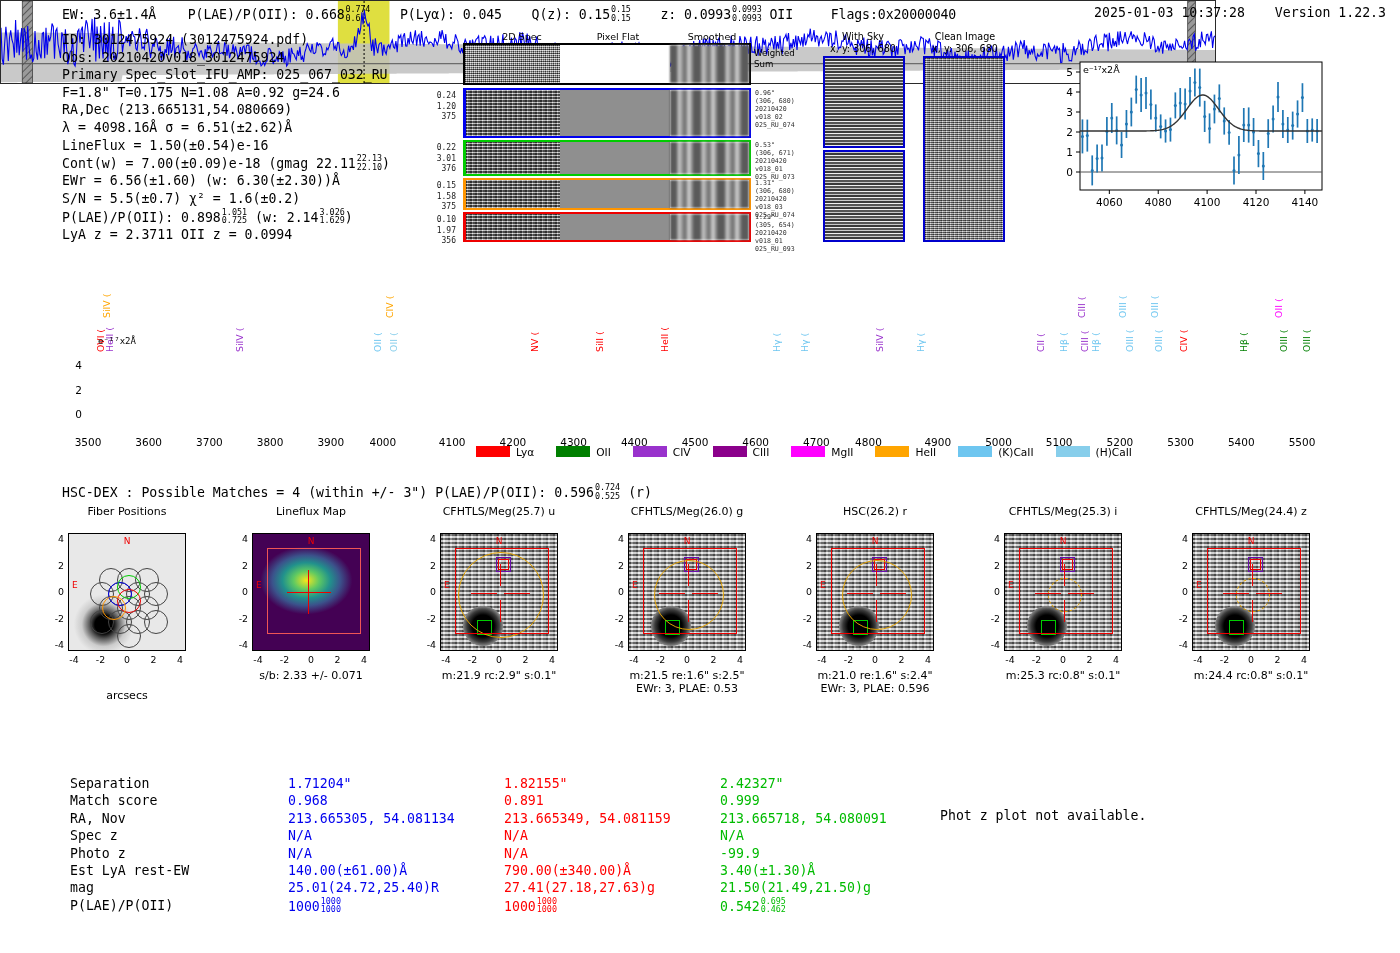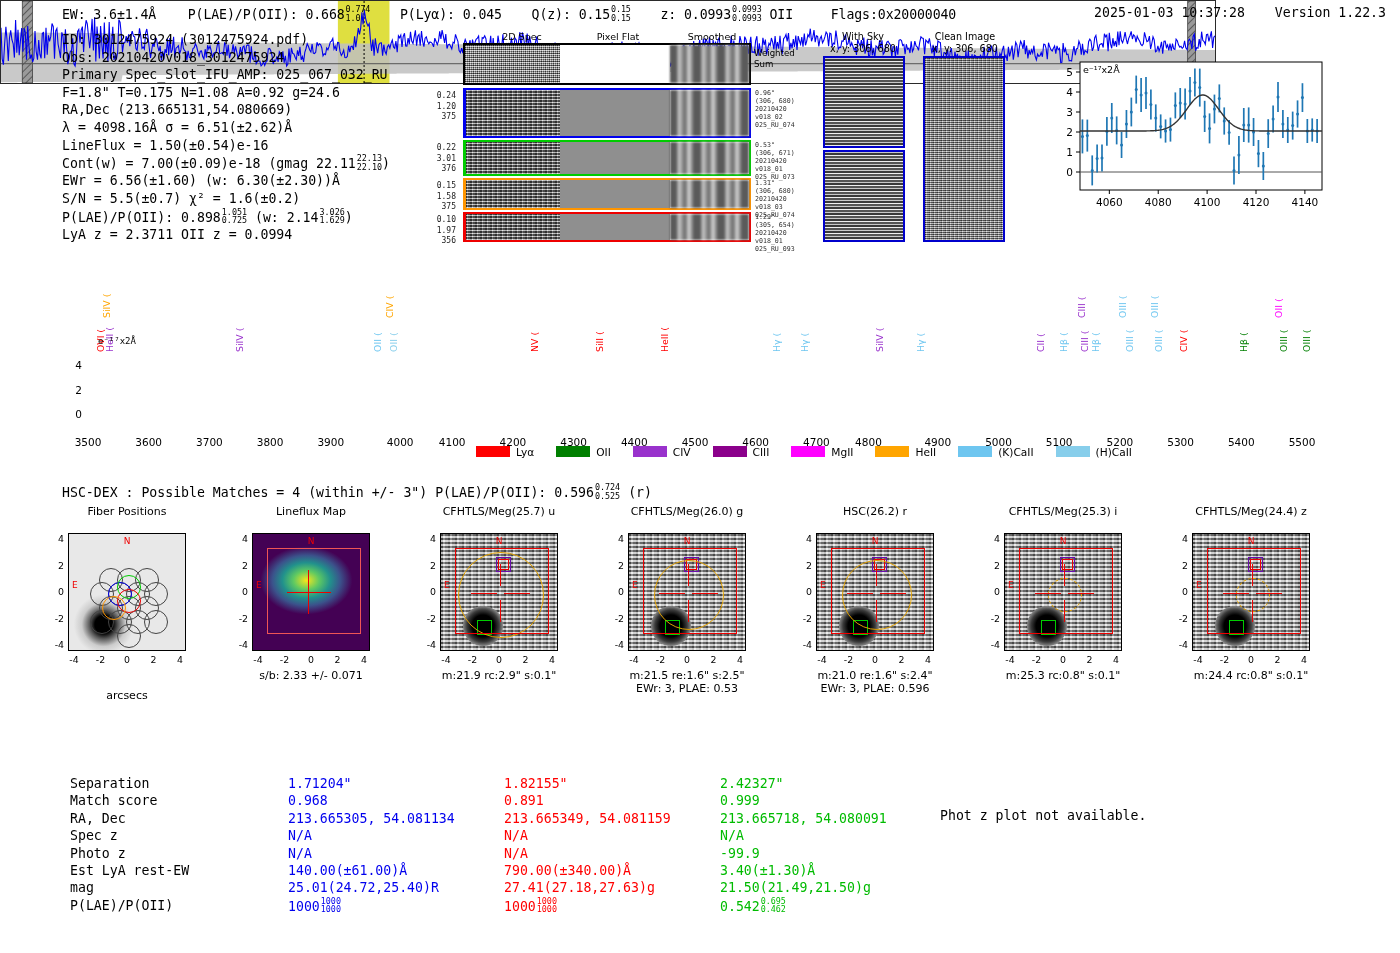--- a/index.html
+++ b/index.html
@@ -71,21 +71,21 @@
   #tbl{position:absolute;left:70px;top:775px;font-size:13.2px;line-height:17.4px;}
   .col{position:absolute;top:0;}
 </style>
 </head>
 <body>
 
 <div class="abs nw" id="hdr">
   <span>EW: 3.6±1.4Å</span>
   <span style="display:inline-block;width:16px"></span>
   <span>P(LAE)/P(OII):</span>
-  <span>0.668</span><span class="frac"><i>0.774</i><i>1.0</i></span>
+  <span>0.668</span><span class="frac"><i>0.774</i><i>0.6</i></span>
   <span style="display:inline-block;width:14px"></span>
   <span>P(Lyα): 0.045</span>
   <span style="display:inline-block;width:14px"></span>
   <span>Q(z): 0.15</span><span class="frac"><i>0.15</i><i>0.15</i></span>
   <span style="display:inline-block;width:14px"></span>
   <span>z: 0.0993</span><span class="frac"><i>0.0993</i><i>0.0993</i></span>
   <span>OII</span>
   <span style="display:inline-block;width:22px"></span>
   <span>Flags:0x20000040</span>
 </div>
@@ -398,21 +398,21 @@
       <line x1="363.0831199999999" y1="0" x2="363.0831199999999" y2="82" stroke="#000" stroke-width="1" stroke-dasharray="2,2"></line>
       <path d="M0.0 26.7 L1.2 58.0 L2.4 63.7 L3.6 43.2 L4.9 25.8 L6.1 39.6 L7.3 59.9 L8.5 36.8 L9.7 29.4 L10.9 38.7 L12.2 42.9 L13.4 56.6 L14.6 19.1 L15.8 51.8 L17.0 28.7 L18.2 54.1 L19.4 40.1 L20.7 27.0 L21.9 50.7 L23.1 27.2 L24.3 31.3 L25.5 58.7 L26.7 24.9 L27.9 44.9 L29.2 57.6 L30.4 53.6 L31.6 61.0 L32.8 57.4 L34.0 30.1 L35.2 50.5 L36.5 58.6 L37.7 39.1 L38.9 53.5 L40.1 57.4 L41.3 32.4 L42.5 31.5 L43.7 57.2 L45.0 26.7 L46.2 53.7 L47.4 34.4 L48.6 40.3 L49.8 35.4 L51.0 22.5 L52.3 25.7 L53.5 57.7 L54.7 30.0 L55.9 27.5 L57.1 43.3 L58.3 49.7 L59.5 57.0 L60.8 31.4 L62.0 35.3 L63.2 52.6 L64.4 28.4 L65.6 47.8 L66.8 63.2 L68.1 57.9 L69.3 50.5 L70.5 49.5 L71.7 37.4 L72.9 62.8 L74.1 65.0 L75.3 54.6 L76.6 30.4 L77.8 28.5 L79.0 41.7 L80.2 29.0 L81.4 25.6 L82.6 51.0 L83.8 30.5 L85.1 19.3 L86.3 22.8 L87.5 35.4 L88.7 47.3 L89.9 35.6 L91.1 17.9 L92.4 49.5 L93.6 16.6 L94.8 60.4 L96.0 25.6 L97.2 39.5 L98.4 57.5 L99.6 25.1 L100.9 44.1 L102.1 57.4 L103.3 21.6 L104.5 51.9 L105.7 36.2 L106.9 60.4 L108.2 20.9 L109.4 57.8 L110.6 42.0 L111.8 25.7 L113.0 58.9 L114.2 54.9 L115.4 58.5 L116.7 50.9 L117.9 18.6 L119.1 21.3 L120.3 33.4 L121.5 51.3 L122.7 41.8 L124.0 41.3 L125.2 35.2 L126.4 41.7 L127.6 33.4 L128.8 45.3 L130.0 34.9 L131.2 30.1 L132.5 35.2 L133.7 35.9 L134.9 47.5 L136.1 49.4 L137.3 39.0 L138.5 27.3 L139.7 34.4 L141.0 47.4 L142.2 46.0 L143.4 48.1 L144.6 32.1 L145.8 28.0 L147.0 35.7 L148.3 47.2 L149.5 56.9 L150.7 49.1 L151.9 42.0 L153.1 45.9 L154.3 37.5 L155.5 37.7 L156.8 45.6 L158.0 50.1 L159.2 45.0 L160.4 59.5 L161.6 50.4 L162.8 58.4 L164.1 48.1 L165.3 52.2 L166.5 38.0 L167.7 54.3 L168.9 37.1 L170.1 51.9 L171.3 48.9 L172.6 35.7 L173.8 56.5 L175.0 47.2 L176.2 46.1 L177.4 44.7 L178.6 52.7 L179.9 48.9 L181.1 36.2 L182.3 47.0 L183.5 49.6 L184.7 50.4 L185.9 59.1 L187.1 49.9 L188.4 56.6 L189.6 56.2 L190.8 53.0 L192.0 47.5 L193.2 46.6 L194.4 42.8 L195.6 45.3 L196.9 50.8 L198.1 54.9 L199.3 50.3 L200.5 49.9 L201.7 55.6 L202.9 57.9 L204.2 48.2 L205.4 56.6 L206.6 44.2 L207.8 48.1 L209.0 45.0 L210.2 49.6 L211.4 56.5 L212.7 52.3 L213.9 51.5 L215.1 51.1 L216.3 44.1 L217.5 40.1 L218.7 52.6 L220.0 52.3 L221.2 51.5 L222.4 53.2 L223.6 42.0 L224.8 43.2 L226.0 54.8 L227.2 43.9 L228.5 57.1 L229.7 52.2 L230.9 51.3 L232.1 43.4 L233.3 52.2 L234.5 45.4 L235.8 51.1 L237.0 57.2 L238.2 53.9 L239.4 46.0 L240.6 54.2 L241.8 46.1 L243.0 45.0 L244.3 53.1 L245.5 44.9 L246.7 43.9 L247.9 44.2 L249.1 61.6 L250.3 45.4 L251.5 57.8 L252.8 58.5 L254.0 50.0 L255.2 62.6 L256.4 60.5 L257.6 60.0 L258.8 60.0 L260.1 64.8 L261.3 63.5 L262.5 60.9 L263.7 64.3 L264.9 61.2 L266.1 60.1 L267.3 47.8 L268.6 47.4 L269.8 49.8 L271.0 54.5 L272.2 63.0 L273.4 59.2 L274.6 60.1 L275.9 55.4 L277.1 60.9 L278.3 50.8 L279.5 52.9 L280.7 59.4 L281.9 50.2 L283.1 61.8 L284.4 54.9 L285.6 65.0 L286.8 63.4 L288.0 47.5 L289.2 61.4 L290.4 46.9 L291.7 52.4 L292.9 52.9 L294.1 56.3 L295.3 58.7 L296.5 49.3 L297.7 54.9 L298.9 45.9 L300.2 58.8 L301.4 55.6 L302.6 60.9 L303.8 51.4 L305.0 47.5 L306.2 42.7 L307.4 45.3 L308.7 49.0 L309.9 51.0 L311.1 43.1 L312.3 52.1 L313.5 52.5 L314.7 51.3 L316.0 41.3 L317.2 44.6 L318.4 42.7 L319.6 43.5 L320.8 47.0 L322.0 54.9 L323.2 52.7 L324.5 53.5 L325.7 47.0 L326.9 48.7 L328.1 45.4 L329.3 41.1 L330.5 40.1 L331.8 37.5 L333.0 47.9 L334.2 45.2 L335.4 49.8 L336.6 41.5 L337.8 41.8 L339.0 50.4 L340.3 54.5 L341.5 52.4 L342.7 49.1 L343.9 56.5 L345.1 56.7 L346.3 55.5 L347.6 44.7 L348.8 51.1 L350.0 45.5 L351.2 45.2 L352.4 48.9 L353.6 35.3 L354.8 46.3 L356.1 36.2 L357.3 27.1 L358.5 33.3 L359.7 27.1 L360.9 11.4 L362.1 23.4 L363.3 9.3 L364.6 17.3 L365.8 22.3 L367.0 24.9 L368.2 22.6 L369.4 38.6 L370.6 50.0 L371.9 38.6 L373.1 54.8 L374.3 37.2 L375.5 46.2 L376.7 52.2 L377.9 43.8 L379.1 42.0 L380.4 41.8 L381.6 54.8 L382.8 43.7 L384.0 50.5 L385.2 53.2 L386.4 45.8 L387.7 44.0 L388.9 47.3 L390.1 42.2 L391.3 39.1 L392.5 45.9 L393.7 47.3 L394.9 40.0 L396.2 51.1 L397.4 34.7 L398.6 36.7 L399.8 34.0 L401.0 46.0 L402.2 35.5 L403.5 32.2 L404.7 45.0 L405.9 45.1 L407.1 37.1 L408.3 43.3 L409.5 30.9 L410.7 40.1 L412.0 42.6 L413.2 35.8 L414.4 29.3 L415.6 44.7 L416.8 35.3 L418.0 33.5 L419.2 44.8 L420.5 30.1 L421.7 40.7 L422.9 45.7 L424.1 37.2 L425.3 35.8 L426.5 40.3 L427.8 42.9 L429.0 40.9 L430.2 41.4 L431.4 42.7 L432.6 45.9 L433.8 37.1 L435.0 40.2 L436.3 43.7 L437.5 40.0 L438.7 30.4 L439.9 37.9 L441.1 29.1 L442.3 34.8 L443.6 42.0 L444.8 33.0 L446.0 47.5 L447.2 43.8 L448.4 43.2 L449.6 45.2 L450.8 47.9 L452.1 41.2 L453.3 42.1 L454.5 33.4 L455.7 37.1 L456.9 40.4 L458.1 49.5 L459.4 51.6 L460.6 47.1 L461.8 52.1 L463.0 42.6 L464.2 38.5 L465.4 41.7 L466.6 50.6 L467.9 43.5 L469.1 39.2 L470.3 51.2 L471.5 38.5 L472.7 44.4 L473.9 41.7 L475.1 38.4 L476.4 37.1 L477.6 35.0 L478.8 49.4 L480.0 49.6 L481.2 36.7 L482.4 37.3 L483.7 34.8 L484.9 37.7 L486.1 48.0 L487.3 44.1 L488.5 44.5 L489.7 34.9 L490.9 51.8 L492.2 37.1 L493.4 50.4 L494.6 44.0 L495.8 49.7 L497.0 34.7 L498.2 42.7 L499.5 43.6 L500.7 45.7 L501.9 33.2 L503.1 50.2 L504.3 48.4 L505.5 43.5 L506.7 47.3 L508.0 42.9 L509.2 45.7 L510.4 36.7 L511.6 45.4 L512.8 46.9 L514.0 37.0 L515.3 39.0 L516.5 49.4 L517.7 39.3 L518.9 31.2 L520.1 48.8 L521.3 31.5 L522.5 35.6 L523.8 45.2 L525.0 44.0 L526.2 32.5 L527.4 46.0 L528.6 35.4 L529.8 41.6 L531.0 49.0 L532.3 48.1 L533.5 46.1 L534.7 40.0 L535.9 35.5 L537.1 52.6 L538.3 43.8 L539.6 49.1 L540.8 52.4 L542.0 51.4 L543.2 49.1 L544.4 48.1 L545.6 56.1 L546.8 52.0 L548.1 47.5 L549.3 47.1 L550.5 52.5 L551.7 43.6 L552.9 47.5 L554.1 41.6 L555.4 52.7 L556.6 59.9 L557.8 59.4 L559.0 55.6 L560.2 56.9 L561.4 54.8 L562.6 57.1 L563.9 47.1 L565.1 57.6 L566.3 47.5 L567.5 47.8 L568.7 59.7 L569.9 44.4 L571.2 57.0 L572.4 60.8 L573.6 51.6 L574.8 59.6 L576.0 59.4 L577.2 55.9 L578.4 51.4 L579.7 46.5 L580.9 61.9 L582.1 50.0 L583.3 55.1 L584.5 47.6 L585.7 53.4 L586.9 52.1 L588.2 58.7 L589.4 59.6 L590.6 48.4 L591.8 47.5 L593.0 57.8 L594.2 59.5 L595.5 54.3 L596.7 44.3 L597.9 60.8 L599.1 42.8 L600.3 51.3 L601.5 60.6 L602.7 47.3 L604.0 43.0 L605.2 50.2 L606.4 42.7 L607.6 54.0 L608.8 48.5 L610.0 42.5 L611.3 42.0 L612.5 54.9 L613.7 53.7 L614.9 55.2 L616.1 50.1 L617.3 58.2 L618.5 46.5 L619.8 46.1 L621.0 40.6 L622.2 55.9 L623.4 49.7 L624.6 48.6 L625.8 51.3 L627.1 50.9 L628.3 57.0 L629.5 49.3 L630.7 56.1 L631.9 60.4 L633.1 44.5 L634.3 42.6 L635.6 55.6 L636.8 45.0 L638.0 41.9 L639.2 45.2 L640.4 45.2 L641.6 46.6 L642.8 49.9 L644.1 52.9 L645.3 45.3 L646.5 50.1 L647.7 43.6 L648.9 60.1 L650.1 59.1 L651.4 62.9 L652.6 50.8 L653.8 48.1 L655.0 58.0 L656.2 49.9 L657.4 61.0 L658.6 57.6 L659.9 58.8 L661.1 50.3 L662.3 58.9 L663.5 57.4 L664.7 46.4 L665.9 64.8 L667.2 52.7 L668.4 60.0 L669.6 64.9 L670.8 63.1 L672.0 59.0 L673.2 58.6 L674.4 53.0 L675.7 49.4 L676.9 51.2 L678.1 51.9 L679.3 48.7 L680.5 53.4 L681.7 45.2 L683.0 44.1 L684.2 61.7 L685.4 61.2 L686.6 60.7 L687.8 48.8 L689.0 42.5 L690.2 52.1 L691.5 58.5 L692.7 40.1 L693.9 54.8 L695.1 55.6 L696.3 49.5 L697.5 46.7 L698.7 38.8 L700.0 51.6 L701.2 49.4 L702.4 37.7 L703.6 46.2 L704.8 38.3 L706.0 40.1 L707.3 47.1 L708.5 36.4 L709.7 49.4 L710.9 53.5 L712.1 39.0 L713.3 48.0 L714.5 40.5 L715.8 47.3 L717.0 39.5 L718.2 36.5 L719.4 46.5 L720.6 45.3 L721.8 42.5 L723.1 43.3 L724.3 47.4 L725.5 52.0 L726.7 46.0 L727.9 43.2 L729.1 46.4 L730.3 34.8 L731.6 51.7 L732.8 39.5 L734.0 49.8 L735.2 49.4 L736.4 46.9 L737.6 50.1 L738.9 35.1 L740.1 40.2 L741.3 53.0 L742.5 52.3 L743.7 35.6 L744.9 38.5 L746.1 44.0 L747.4 52.6 L748.6 43.3 L749.8 35.9 L751.0 51.3 L752.2 50.9 L753.4 51.8 L754.6 39.9 L755.9 35.2 L757.1 54.7 L758.3 42.4 L759.5 50.8 L760.7 51.3 L761.9 36.8 L763.2 44.2 L764.4 38.5 L765.6 53.6 L766.8 47.6 L768.0 42.2 L769.2 44.4 L770.4 37.0 L771.7 41.4 L772.9 48.4 L774.1 35.0 L775.3 47.9 L776.5 41.2 L777.7 47.6 L779.0 34.8 L780.2 49.3 L781.4 51.7 L782.6 37.7 L783.8 36.4 L785.0 33.4 L786.2 40.5 L787.5 32.0 L788.7 49.0 L789.9 41.8 L791.1 47.3 L792.3 38.0 L793.5 46.0 L794.8 34.6 L796.0 49.0 L797.2 35.1 L798.4 39.8 L799.6 43.2 L800.8 36.1 L802.0 45.6 L803.3 32.5 L804.5 44.3 L805.7 40.1 L806.9 33.7 L808.1 35.9 L809.3 27.7 L810.5 40.3 L811.8 36.4 L813.0 29.1 L814.2 41.1 L815.4 34.8 L816.6 35.3 L817.8 45.5 L819.1 37.4 L820.3 35.2 L821.5 41.8 L822.7 39.6 L823.9 35.9 L825.1 31.1 L826.3 33.0 L827.6 45.1 L828.8 32.2 L830.0 32.8 L831.2 45.8 L832.4 42.1 L833.6 43.0 L834.9 29.6 L836.1 38.2 L837.3 48.1 L838.5 46.2 L839.7 46.6 L840.9 39.9 L842.1 40.3 L843.4 36.1 L844.6 34.2 L845.8 44.0 L847.0 42.6 L848.2 36.7 L849.4 45.6 L850.7 41.8 L851.9 45.2 L853.1 48.8 L854.3 46.6 L855.5 53.9 L856.7 38.3 L857.9 42.3 L859.2 45.1 L860.4 39.2 L861.6 47.3 L862.8 36.5 L864.0 52.7 L865.2 47.9 L866.4 38.4 L867.7 56.6 L868.9 54.1 L870.1 39.4 L871.3 54.4 L872.5 47.2 L873.7 57.3 L875.0 45.0 L876.2 46.2 L877.4 48.2 L878.6 39.2 L879.8 46.6 L881.0 39.4 L882.2 53.3 L883.5 51.4 L884.7 45.4 L885.9 41.2 L887.1 40.3 L888.3 42.4 L889.5 44.1 L890.8 56.2 L892.0 45.5 L893.2 46.1 L894.4 55.5 L895.6 45.1 L896.8 53.6 L898.0 39.4 L899.3 38.6 L900.5 39.6 L901.7 44.5 L902.9 43.5 L904.1 53.2 L905.3 43.2 L906.6 48.2 L907.8 47.2 L909.0 52.0 L910.2 40.2 L911.4 50.6 L912.6 48.0 L913.8 40.1 L915.1 45.0 L916.3 46.0 L917.5 49.3 L918.7 41.5 L919.9 35.8 L921.1 37.0 L922.3 37.4 L923.6 53.3 L924.8 39.1 L926.0 40.3 L927.2 41.9 L928.4 37.4 L929.6 44.5 L930.9 52.4 L932.1 43.9 L933.3 55.1 L934.5 44.8 L935.7 52.0 L936.9 40.0 L938.1 41.1 L939.4 41.6 L940.6 57.0 L941.8 58.9 L943.0 51.7 L944.2 51.8 L945.4 54.9 L946.7 48.7 L947.9 62.7 L949.1 51.0 L950.3 47.1 L951.5 58.2 L952.7 63.8 L953.9 50.7 L955.2 57.6 L956.4 52.8 L957.6 59.8 L958.8 54.7 L960.0 63.3 L961.2 64.7 L962.5 61.2 L963.7 65.8 L964.9 49.8 L966.1 64.5 L967.3 49.3 L968.5 62.7 L969.7 64.8 L971.0 53.2 L972.2 61.8 L973.4 54.1 L974.6 54.8 L975.8 60.2 L977.0 65.2 L978.2 63.6 L979.5 53.6 L980.7 59.0 L981.9 56.1 L983.1 45.7 L984.3 64.5 L985.5 56.6 L986.8 52.5 L988.0 46.7 L989.2 49.8 L990.4 44.7 L991.6 49.8 L992.8 59.7 L994.0 57.5 L995.3 46.0 L996.5 58.6 L997.7 58.8 L998.9 52.4 L1000.1 55.4 L1001.3 49.4 L1002.6 44.8 L1003.8 57.1 L1005.0 54.3 L1006.2 59.9 L1007.4 45.9 L1008.6 55.4 L1009.8 50.3 L1011.1 44.6 L1012.3 58.7 L1013.5 51.0 L1014.7 41.2 L1015.9 43.8 L1017.1 56.2 L1018.4 46.1 L1019.6 40.3 L1020.8 42.8 L1022.0 48.0 L1023.2 39.0 L1024.4 53.1 L1025.6 44.5 L1026.9 57.5 L1028.1 49.1 L1029.3 53.7 L1030.5 48.9 L1031.7 52.1 L1032.9 44.7 L1034.1 55.2 L1035.4 58.9 L1036.6 53.1 L1037.8 55.3 L1039.0 54.8 L1040.2 51.6 L1041.4 55.8 L1042.7 43.2 L1043.9 43.5 L1045.1 47.3 L1046.3 58.3 L1047.5 41.7 L1048.7 45.8 L1049.9 48.7 L1051.2 50.0 L1052.4 47.2 L1053.6 44.9 L1054.8 52.7 L1056.0 44.9 L1057.2 48.8 L1058.5 47.4 L1059.7 61.6 L1060.9 61.3 L1062.1 42.1 L1063.3 51.2 L1064.5 47.7 L1065.7 53.6 L1067.0 53.2 L1068.2 59.8 L1069.4 59.5 L1070.6 60.0 L1071.8 51.1 L1073.0 45.1 L1074.3 54.1 L1075.5 47.9 L1076.7 47.3 L1077.9 40.2 L1079.1 43.5 L1080.3 53.7 L1081.5 42.7 L1082.8 54.2 L1084.0 49.7 L1085.2 50.5 L1086.4 51.8 L1087.6 40.7 L1088.8 38.2 L1090.0 40.0 L1091.3 49.9 L1092.5 46.5 L1093.7 36.7 L1094.9 34.4 L1096.1 42.5 L1097.3 49.9 L1098.6 43.9 L1099.8 43.1 L1101.0 42.5 L1102.2 46.5 L1103.4 32.7 L1104.6 35.8 L1105.8 34.1 L1107.1 50.1 L1108.3 31.8 L1109.5 42.9 L1110.7 47.3 L1111.9 37.2 L1113.1 45.2 L1114.4 40.0 L1115.6 45.8 L1116.8 30.6 L1118.0 44.2 L1119.2 30.3 L1120.4 39.3 L1121.6 41.8 L1122.9 37.4 L1124.1 31.2 L1125.3 38.4 L1126.5 43.0 L1127.7 37.4 L1128.9 34.7 L1130.2 30.3 L1131.4 38.0 L1132.6 33.9 L1133.8 35.2 L1135.0 41.2 L1136.2 35.2 L1137.4 38.1 L1138.7 40.3 L1139.9 43.4 L1141.1 44.6 L1142.3 42.9 L1143.5 31.3 L1144.7 36.2 L1145.9 40.6 L1147.2 39.8 L1148.4 35.1 L1149.6 47.9 L1150.8 42.5 L1152.0 35.8 L1153.2 38.9 L1154.5 50.8 L1155.7 50.0 L1156.9 44.8 L1158.1 50.2 L1159.3 46.4 L1160.5 40.9 L1161.7 52.6 L1163.0 40.2 L1164.2 40.1 L1165.4 46.4 L1166.6 43.9 L1167.8 49.3 L1169.0 42.7 L1170.3 49.7 L1171.5 42.5 L1172.7 47.8 L1173.9 48.4 L1175.1 38.2 L1176.3 39.7 L1177.5 43.9 L1178.8 46.1 L1180.0 45.3 L1181.2 47.3 L1182.4 46.0 L1183.6 39.9 L1184.8 46.8 L1186.1 48.5 L1187.3 39.6 L1188.5 38.2 L1189.7 40.7 L1190.9 47.9 L1192.1 35.5 L1193.3 33.1 L1194.6 49.8 L1195.8 46.6 L1197.0 47.2 L1198.2 38.1 L1199.4 46.2 L1200.6 30.7 L1201.8 39.3 L1203.1 40.5 L1204.3 43.3 L1205.5 33.7 L1206.7 33.2 L1207.9 40.4 L1209.1 35.8 L1210.4 30.3 L1211.6 46.9 L1212.8 36.3 L1214.0 34.8 " fill="none" stroke="#0000ee" stroke-width="1.1"></path>
     </svg>
   </div>
 <div class="abs" id="specticks" style="left: 88px; top: 436px; width: 1214px; height: 16px;">
     <div class="abs sans tickl" style="left:-22px;top:0;width:44px;text-align:center;">3500</div>
     <div class="abs sans tickl" style="left:38.7px;top:0;width:44px;text-align:center;">3600</div>
     <div class="abs sans tickl" style="left:99.4px;top:0;width:44px;text-align:center;">3700</div>
     <div class="abs sans tickl" style="left:160.1px;top:0;width:44px;text-align:center;">3800</div>
     <div class="abs sans tickl" style="left:220.8px;top:0;width:44px;text-align:center;">3900</div>
-    <div class="abs sans tickl" style="left:281.5px;top:0;width:44px;text-align:right;">4000</div>
+    <div class="abs sans tickl" style="left:281.5px;top:0;width:44px;text-align:left;">4000</div>
     <div class="abs sans tickl" style="left:342.2px;top:0;width:44px;text-align:center;">4100</div>
     <div class="abs sans tickl" style="left:402.9px;top:0;width:44px;text-align:center;">4200</div>
     <div class="abs sans tickl" style="left:463.6px;top:0;width:44px;text-align:center;">4300</div>
     <div class="abs sans tickl" style="left:524.3000000000001px;top:0;width:44px;text-align:center;">4400</div>
     <div class="abs sans tickl" style="left:585px;top:0;width:44px;text-align:center;">4500</div>
     <div class="abs sans tickl" style="left:645.7px;top:0;width:44px;text-align:center;">4600</div>
     <div class="abs sans tickl" style="left:706.4px;top:0;width:44px;text-align:center;">4700</div>
     <div class="abs sans tickl" style="left:767.1px;top:0;width:44px;text-align:left;">4800</div>
     <div class="abs sans tickl" style="left:827.8px;top:0;width:44px;text-align:center;">4900</div>
     <div class="abs sans tickl" style="left:888.5px;top:0;width:44px;text-align:center;">5000</div>
@@ -641,21 +641,21 @@
       <div class="abs sans" style="left:50%;top:2px;transform:translateX(-50%);font-size:9px;color:#ee0000;">N</div>
       <div class="abs sans" style="left:3px;top:46px;font-size:9px;color:#ee0000;">E</div>
     </div>
     <div class="abs caplab" style="left:1158px;top:164px;width:186px;">m:24.4 rc:0.8"  s:0.1"</div>
   </div>
 
 <div id="tbl">
   <div class="col" style="left:0;">
       <div class="nw">Separation</div>
       <div class="nw">Match score</div>
-      <div class="nw">RA, Dec</div>
+      <div class="nw">RA, Nov</div>
       <div class="nw">Spec z</div>
       <div class="nw">Photo z</div>
       <div class="nw">Est LyA rest-EW</div>
       <div class="nw">mag</div>
       <div class="nw">P(LAE)/P(OII)</div>
     </div>
   <div class="col" style="left:218px;">
       <div class="nw" style="color:#0000ee">1.71204"</div>
       <div class="nw" style="color:#0000ee">0.968</div>
       <div class="nw" style="color:#0000ee">213.665305, 54.081134</div>

